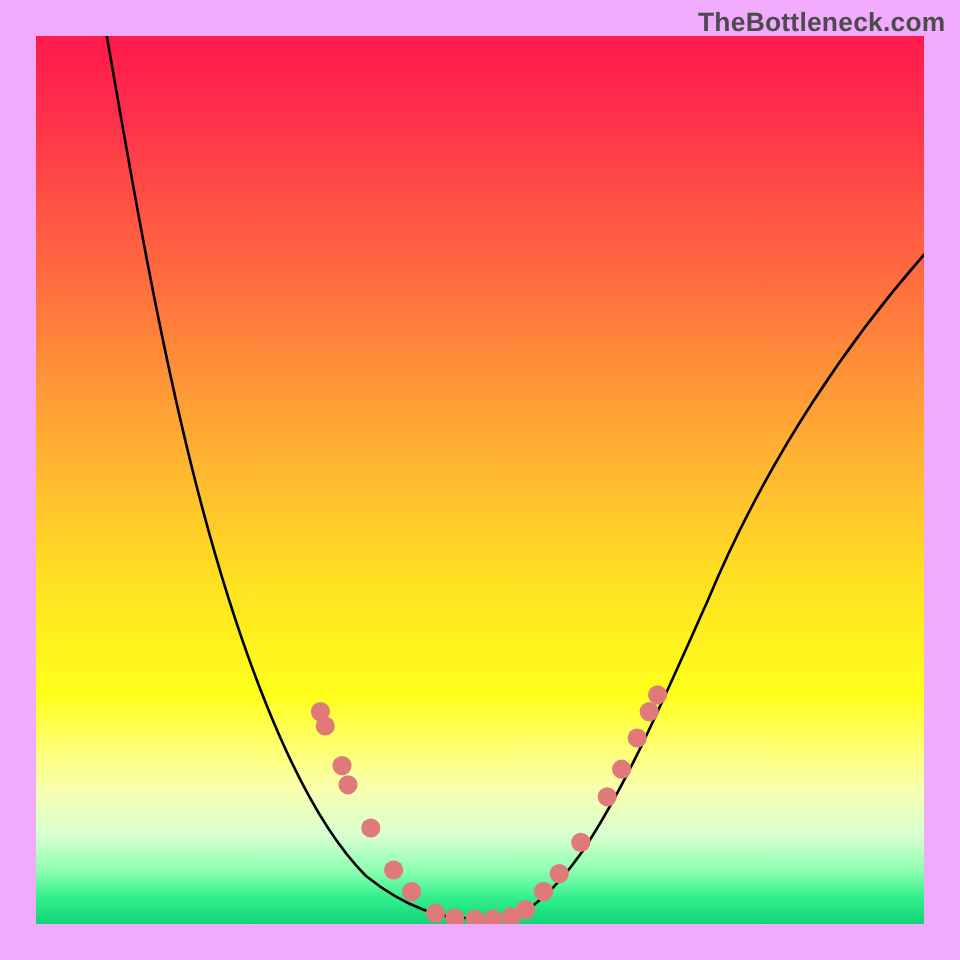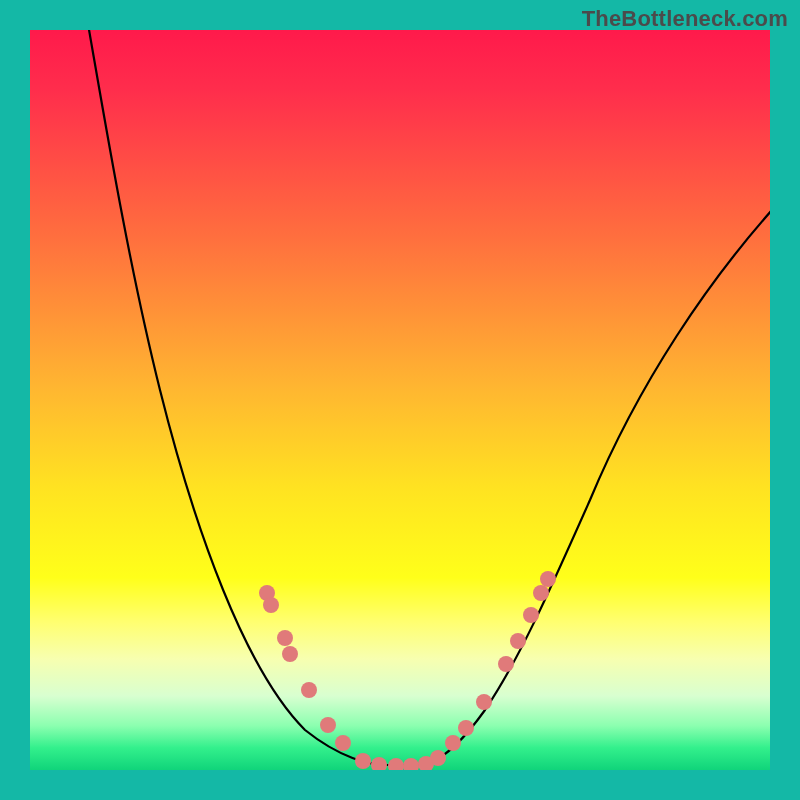--- a/index.html
+++ b/index.html
@@ -8,21 +8,21 @@
     width: 800px;
     height: 800px;
     background: #000000;
     overflow: hidden;
     font-family: Arial, Helvetica, sans-serif;
   }
   .stage {
     position: relative;
     width: 800px;
     height: 800px;
-    background: #14b8a6;
+    background: #f0abfc;
   }
   .plot-area {
     position: absolute;
     left: 30px;
     top: 30px;
     width: 740px;
     height: 740px;
     overflow: hidden;
   }
   .gradient {

